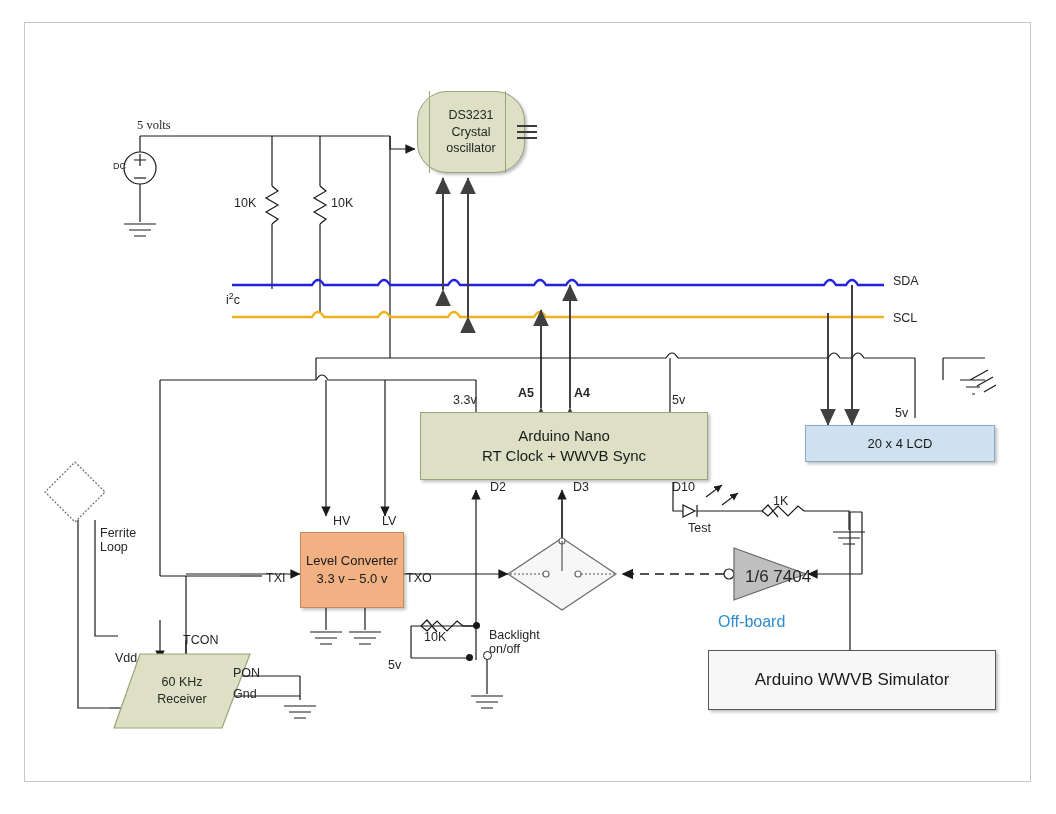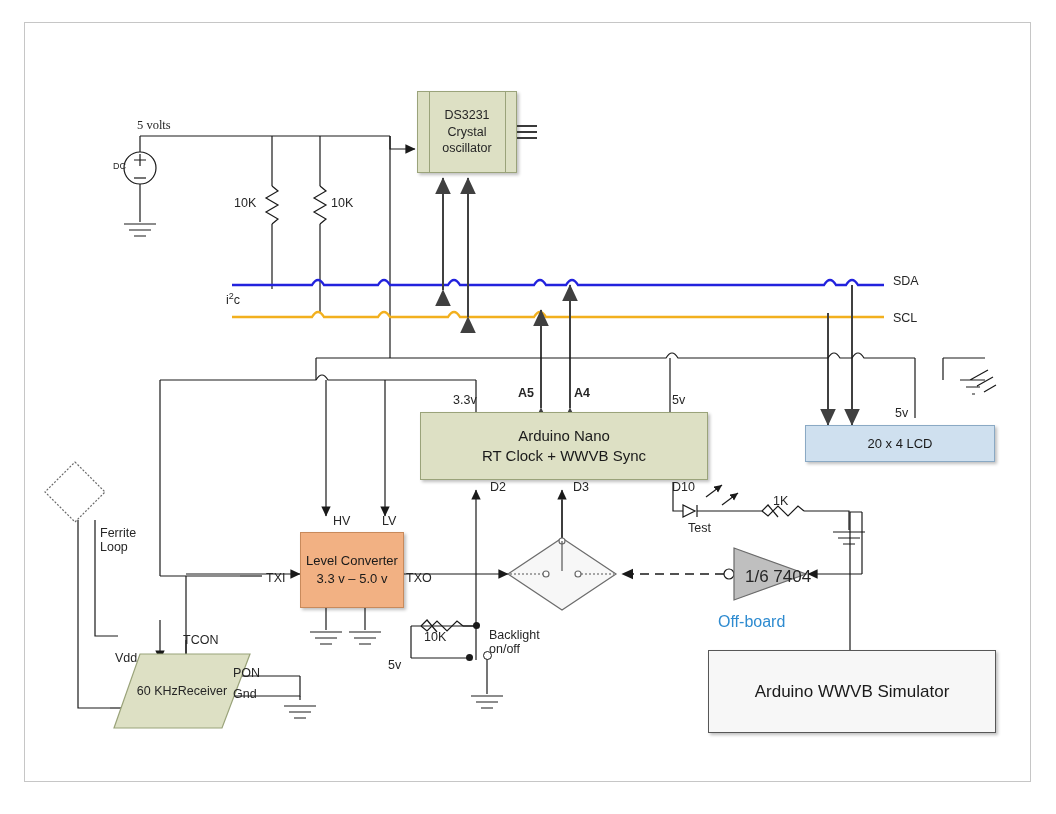--- a/index.html
+++ b/index.html
@@ -162,21 +162,21 @@
 
       <path d="M110,708 H122"></path>
     </g>
   </svg>
 
   <div class="lbl" style="left:137px;top:118px;font-family:Liberation Serif, serif;">5 volts</div>
   <div class="lbl sm" style="left:113px;top:161px;font-size:9px;">DC</div>
   <div class="lbl" style="left:234px;top:196px;">10K</div>
   <div class="lbl" style="left:331px;top:196px;">10K</div>
 
-  <div class="box b-ds shadow" style="left:417px;top:91px;width:100px;height:82px;">
+  <div class="box b-ds shadow" style="left:417px;top:91px;width:108px;height:82px;border-radius:30px;">
     <div class="ds-text">
       <div>DS3231</div>
       <div>Crystal</div>
       <div>oscillator</div>
     </div>
   </div>
   <div style="position:absolute;left:429px;top:91px;width:1px;height:82px;background:#9aa37a;"></div>
   <div style="position:absolute;left:505px;top:91px;width:1px;height:82px;background:#9aa37a;"></div>
   <div style="position:absolute;left:517px;top:125px;width:20px;height:1.5px;background:#3a3a3a;"></div>
   <div style="position:absolute;left:517px;top:131px;width:20px;height:1.5px;background:#3a3a3a;"></div>
@@ -209,21 +209,21 @@
   </div>
   <div class="lbl" style="left:333px;top:514px;">HV</div>
   <div class="lbl" style="left:382px;top:514px;">LV</div>
   <div class="lbl" style="left:266px;top:571px;">TXI</div>
   <div class="lbl" style="left:406px;top:571px;">TXO</div>
 
   <div style="position:absolute;left:112px;top:650px;width:140px;height:82px;">
     <svg width="140" height="82" xmlns="http://www.w3.org/2000/svg">
         <polygon points="28,4 138,4 110,78 2,78" fill="#dde0c4" stroke="#9aa37a" stroke-width="1.2"></polygon>
       </svg>
-    <div style="position:absolute;left:0;top:0;width:140px;height:82px;display:flex;align-items:center;justify-content:center;flex-direction:row;font-size:12.5px;color:#262626;line-height:1.35;">
+    <div style="position:absolute;left:0;top:0;width:140px;height:82px;display:flex;align-items:center;justify-content:center;flex-direction:column;font-size:12.5px;color:#262626;line-height:1.35;">
       <div>60 KHz</div>
       <div>Receiver</div>
     </div>
   </div>
   <div class="lbl" style="left:115px;top:633px;margin-top:18px;">Vdd</div>
   <div class="lbl" style="left:183px;top:633px;">TCON</div>
   <div class="lbl" style="left:233px;top:666px;">PON</div>
   <div class="lbl" style="left:233px;top:687px;">Gnd</div>
 
   <div class="lbl" style="left:100px;top:526px;">
@@ -240,16 +240,16 @@
     <div>Backlight</div>
     <div>on/off</div>
   </div>
   <div style="position:absolute;left:473px;top:622px;width:7px;height:7px;border-radius:50%;background:#1a1a1a;"></div>
   <div style="position:absolute;left:466px;top:654px;width:7px;height:7px;border-radius:50%;background:#1a1a1a;"></div>
   <div style="position:absolute;left:483px;top:651px;width:9px;height:9px;border-radius:50%;background:#fff;border:1.2px solid #1a1a1a;box-sizing:border-box;"></div>
 
   <div class="lbl" style="left:745px;top:567px;font-size:17px;">1/6 7404</div>
 
   <div class="offb" style="left:718px;top:613px;">Off-board</div>
-  <div class="box b-sim shadow" style="left:708px;top:650px;width:288px;height:83px;">
+  <div class="box b-sim shadow" style="left:708px;top:650px;width:288px;height:60px;">
     <span>Arduino WWVB Simulator</span>
   </div>
 </div>
 
 </body></html>

